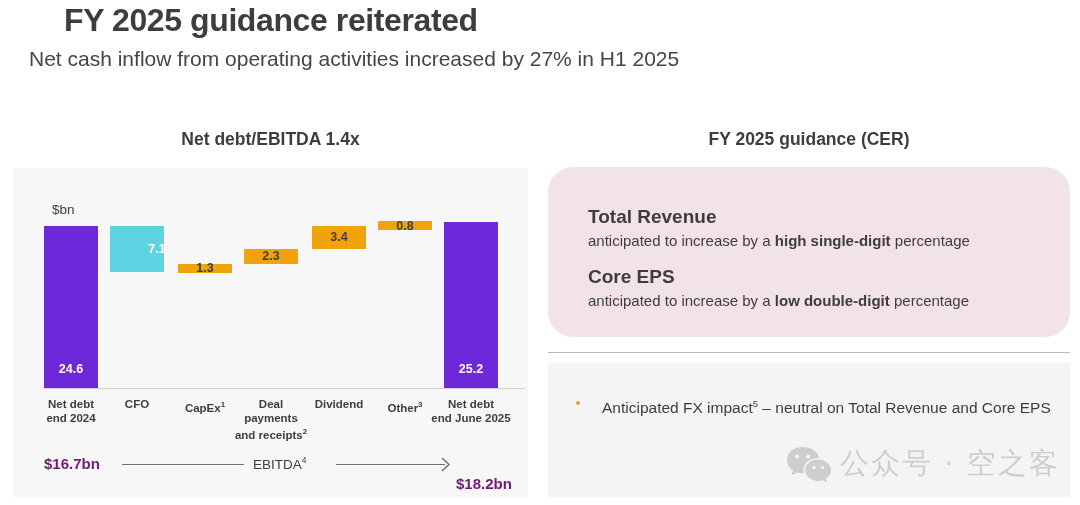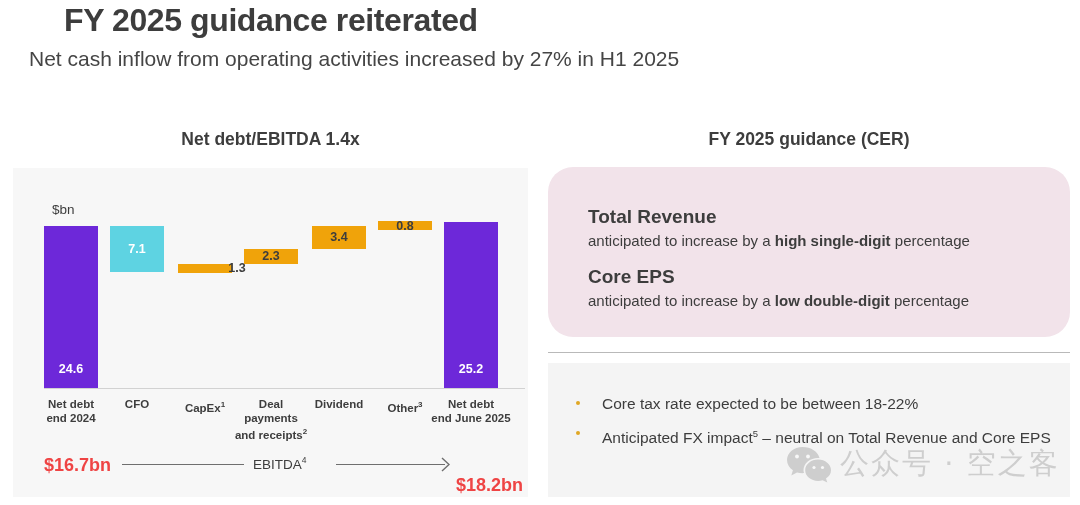--- a/index.html
+++ b/index.html
@@ -80,21 +80,21 @@
   .bar-label {
     position: absolute;
     width: 100%;
     text-align: center;
     font-size: 12.5px;
     font-weight: bold;
     white-space: nowrap;
   }
   .bar.navy { background: #6d28d9; }
   .bar.navy .bar-label { color: #ffffff; bottom: 12px; }
-  .bar.cyan { background: #5ed3e2; }
+  .bar.cyan { background: #5ed3e2; padding-left: 20px; }
   .bar.cyan .bar-label { color: #ffffff; top: 50%; transform: translateY(-50%); }
   .bar.amber { background: #f0a30a; }
   .bar.amber .bar-label { color: #3d3d3d; top: 50%; transform: translateY(-50%); }
 
   .axis-line {
     position: absolute;
     left: 31px;
     top: 388px;
     width: 481px;
     height: 1px;
@@ -109,23 +109,23 @@
     line-height: 13.5px;
     color: #3d3d3d;
     top: 398px;
   }
   .cat-label sup { font-size: 8px; vertical-align: super; }
 
   
   .foot-row { position: absolute; top: 455px; left: 0; width: 515px; height: 26px; }
   .foot-val {
     position: absolute;
-    font-size: 18px;
-    font-weight: bold;
-    color: #ef4444;
+    font-size: 15px;
+    font-weight: bold;
+    color: #701a75;
     white-space: nowrap;
     top: 0;
   }
   .foot-label {
     position: absolute;
     font-size: 13.5px;
     color: #3d3d3d;
     white-space: nowrap;
     top: 0;
   }
@@ -240,21 +240,21 @@
 <div class="col-heading" id="chart-heading">Net debt/EBITDA 1.4x</div>
 
 <div class="chart-panel">
   <div class="plot" id="plot">
       <div class="bar navy" style="left: 31px; top: 57.6206px; width: 54px; height: 162.379px;">
         <div class="bar-label">24.6</div>
       </div>
       <div class="bar cyan" style="left: 97px; top: 57.6206px; width: 54px; height: 46.8656px;">
         <div class="bar-label">7.1</div>
       </div>
-      <div class="bar amber" style="left: 165px; top: 95.9051px; width: 54px; height: 9px; padding-left: 32px;">
+      <div class="bar amber" style="left: 165px; top: 95.9051px; width: 54px; height: 9px;">
         <div class="bar-label">1.3</div>
       </div>
       <div class="bar amber" style="left: 231px; top: 80.7233px; width: 54px; height: 15.1818px;">
         <div class="bar-label">2.3</div>
       </div>
       <div class="bar amber" style="left: 299px; top: 58.2806px; width: 54px; height: 22.4427px;">
         <div class="bar-label">3.4</div>
       </div>
       <div class="bar amber" style="left: 365px; top: 53px; width: 54px; height: 9px;">
         <div class="bar-label">0.8</div>
@@ -299,24 +299,20 @@
   <div class="pp-title" style="top:99px;">Core EPS</div>
   <div class="pp-sub" style="top:125px;">
     <span>anticipated to increase by a </span><b>low double-digit</b><span> percentage</span>
   </div>
 </div>
 
 <div class="divider"></div>
 
 <div class="gray-panel">
   <div class="bullet-list">
-    <div class="bullet-item">
-      <span class="dot"></span>
-      <span>Core tax rate expected to be between 18-22%</span>
-    </div>
     <div class="bullet-item">
       <span class="dot"></span>
       <span>Anticipated FX impact</span><sup>5</sup><span> – neutral on Total Revenue and Core EPS</span>
     </div>
   </div>
 </div>
 
 <div class="watermark">
   <svg width="46" height="38" viewBox="0 0 46 38">
     <path d="M16.5 2C7.9 2 1 7.9 1 15.1c0 4.1 2.3 7.8 5.9 10.2L5.3 30.4l5.7-3c1.7.5 3.6.8 5.5.8.5 0 1 0 1.5-.1-.3-1-.5-2-.5-3.1 0-6.7 6.5-12.1 14.5-12.1.5 0 1 0 1.5.1C32.1 6.8 25.1 2 16.5 2z" fill="#9a9a9a"></path>

